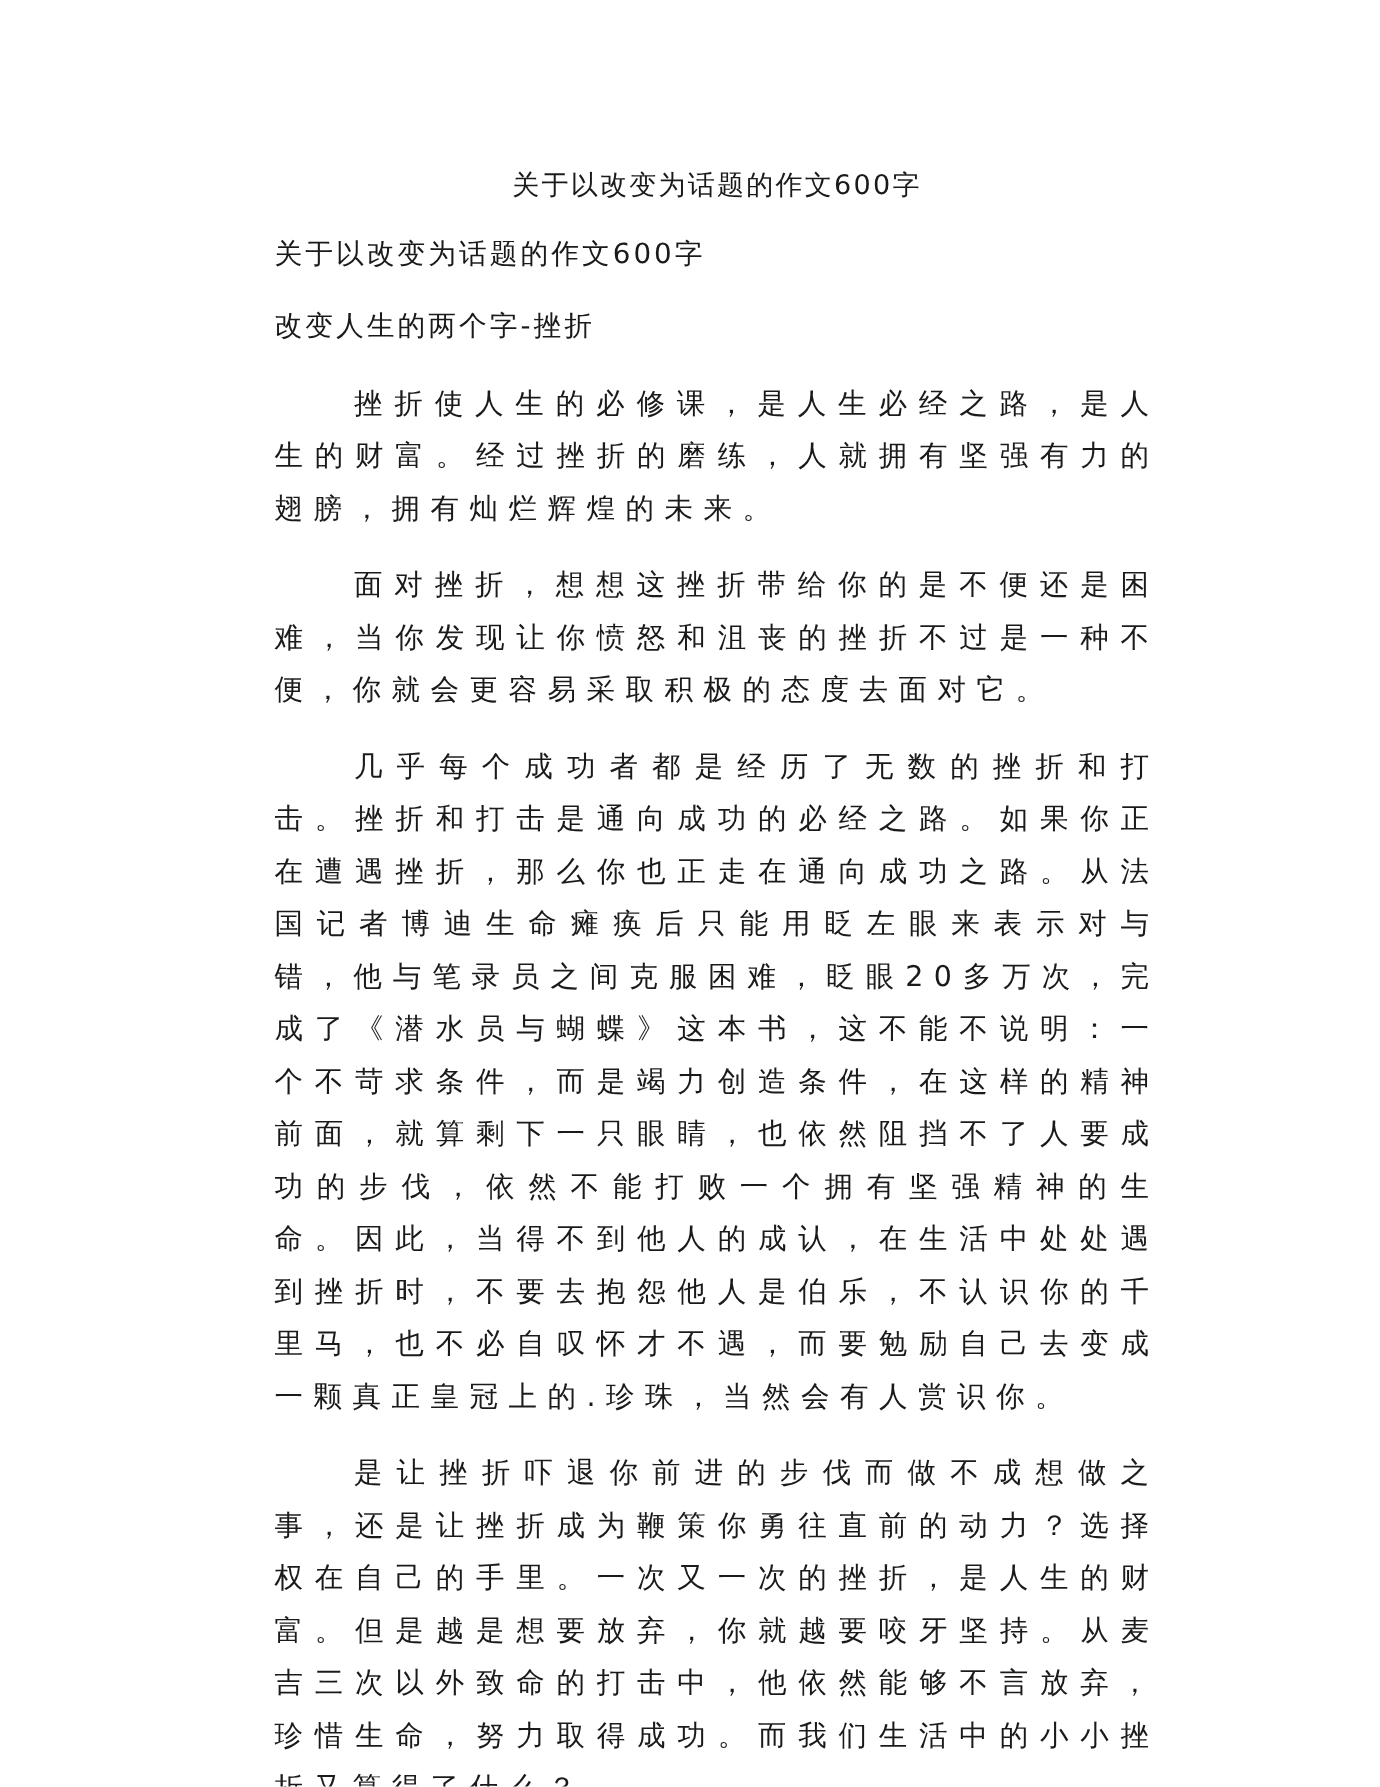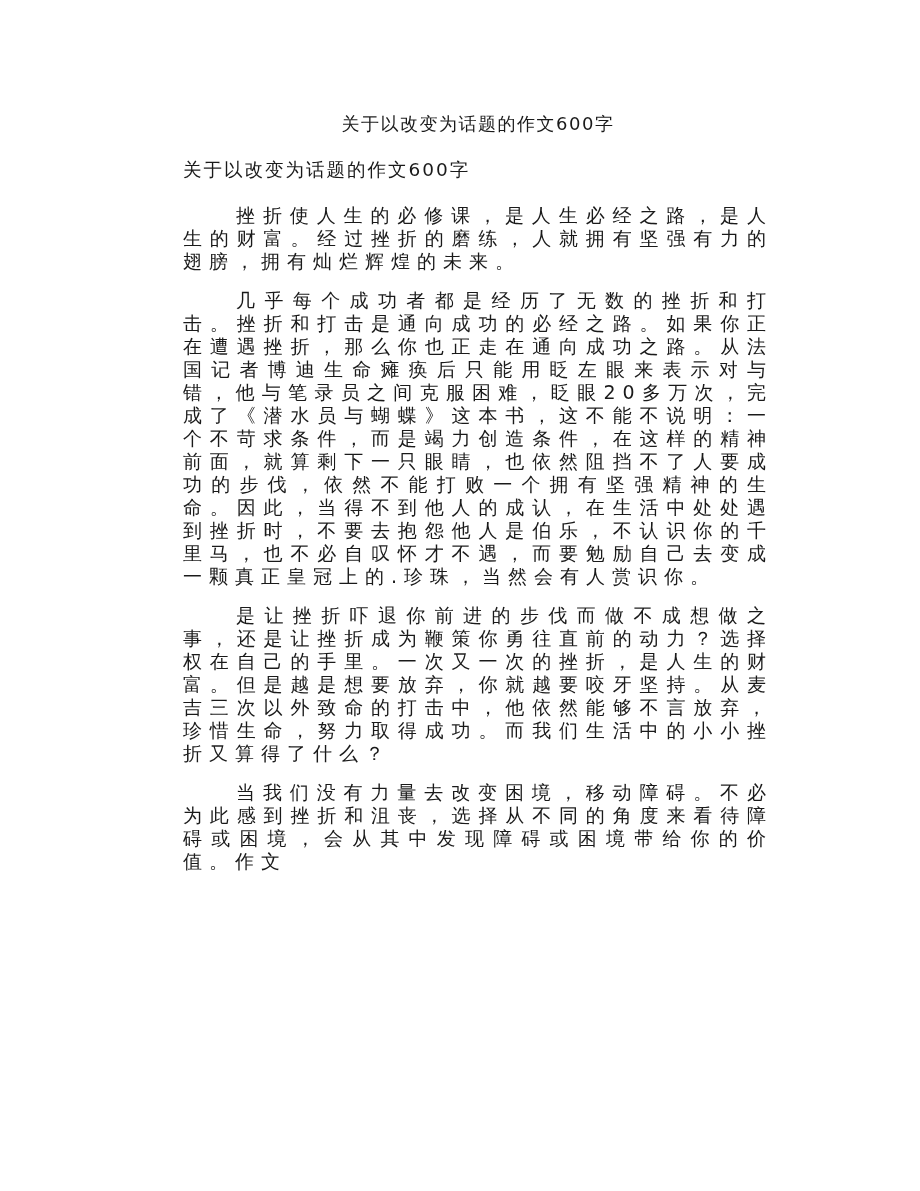--- a/index.html
+++ b/index.html
@@ -1,27 +1,29 @@
 <!DOCTYPE html>
 <html><head>
 <meta charset="utf-8">
 <style>
   html, body { margin: 0; padding: 0; background: #ffffff; }
   body { width: 920px; height: 1191px; position: relative; overflow: hidden;
          font-family: "DejaVu Sans", "Liberation Sans", sans-serif; color: #1a1a1a; }
   .page { position: absolute; left: 183px; top: 110px; width: 590px; }
   .title { text-align: center; font-size: 18px; letter-spacing: 1.5px; margin: 0 0 18px 0; line-height: 28px; }
-  .para { font-size: 19px; line-height: 23px; letter-spacing: 7.0px; margin: 0 0 16px 0;
+  .para { font-size: 19px; line-height: 35px; letter-spacing: 7.0px; margin: 0 0 16px 0;
           text-align: justify; word-break: break-all; }
   .para.indent { text-indent: 53px; }
   .plain { font-size: 18.5px; letter-spacing: 2px; margin: 0 0 20px 0; line-height: 28px; }
 </style>
 </head>
 <body>
 
 <div class="page">
   <div class="title">关于以改变为话题的作文600字</div>
   <div class="plain">关于以改变为话题的作文600字</div>
+  <div class="plain">改变人生的两个字-挫折</div>
   <p class="para indent">挫折使人生的必修课，是人生必经之路，是人生的财富。经过挫折的磨练，人就拥有坚强有力的翅膀，拥有灿烂辉煌的未来。</p>
+  <p class="para indent">面对挫折，想想这挫折带给你的是不便还是困难，当你发现让你愤怒和沮丧的挫折不过是一种不便，你就会更容易采取积极的态度去面对它。</p>
   <p class="para indent">几乎每个成功者都是经历了无数的挫折和打击。挫折和打击是通向成功的必经之路。如果你正在遭遇挫折，那么你也正走在通向成功之路。从法国记者博迪生命瘫痪后只能用眨左眼来表示对与错，他与笔录员之间克服困难，眨眼20多万次，完成了《潜水员与蝴蝶》这本书，这不能不说明：一个不苛求条件，而是竭力创造条件，在这样的精神前面，就算剩下一只眼睛，也依然阻挡不了人要成功的步伐，依然不能打败一个拥有坚强精神的生命。因此，当得不到他人的成认，在生活中处处遇到挫折时，不要去抱怨他人是伯乐，不认识你的千里马，也不必自叹怀才不遇，而要勉励自己去变成一颗真正皇冠上的.珍珠，当然会有人赏识你。</p>
   <p class="para indent">是让挫折吓退你前进的步伐而做不成想做之事，还是让挫折成为鞭策你勇往直前的动力？选择权在自己的手里。一次又一次的挫折，是人生的财富。但是越是想要放弃，你就越要咬牙坚持。从麦吉三次以外致命的打击中，他依然能够不言放弃，珍惜生命，努力取得成功。而我们生活中的小小挫折又算得了什么？</p>
   <p class="para indent">当我们没有力量去改变困境，移动障碍。不必为此感到挫折和沮丧，选择从不同的角度来看待障碍或困境，会从其中发现障碍或困境带给你的价值。作文</p>
 </div>
 
 </body></html>

